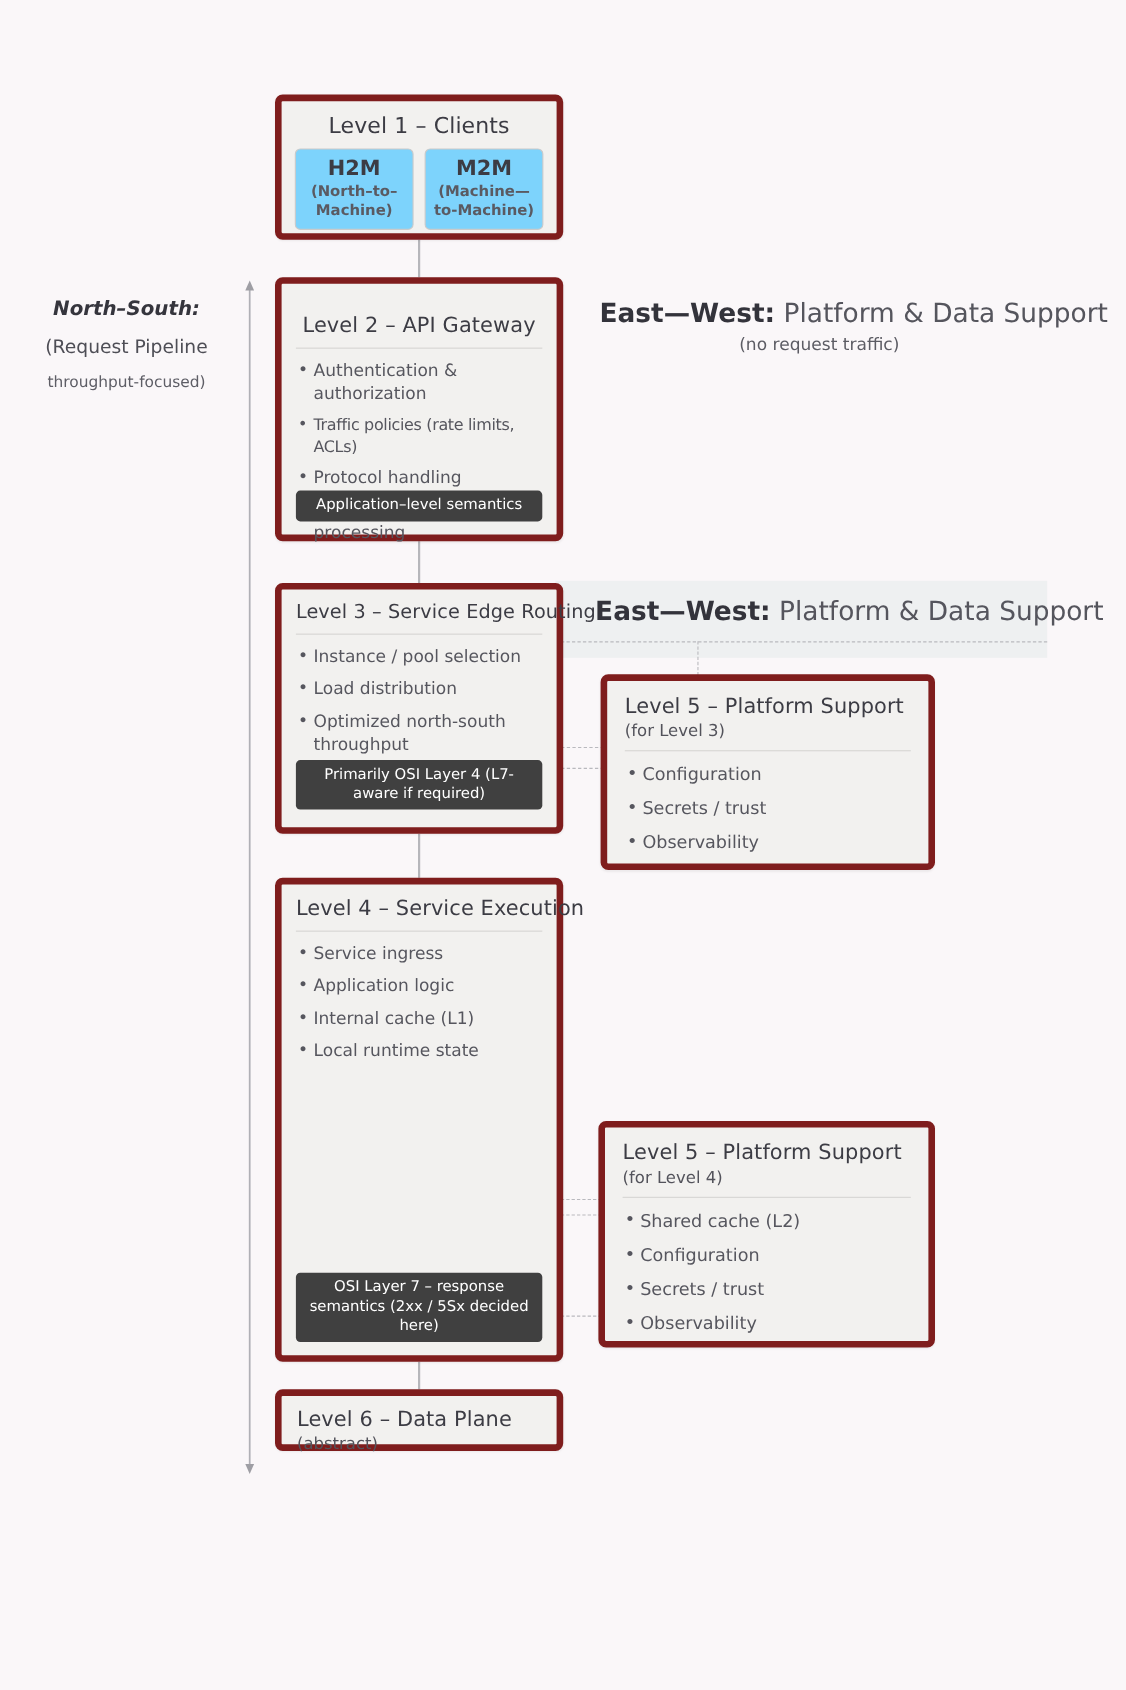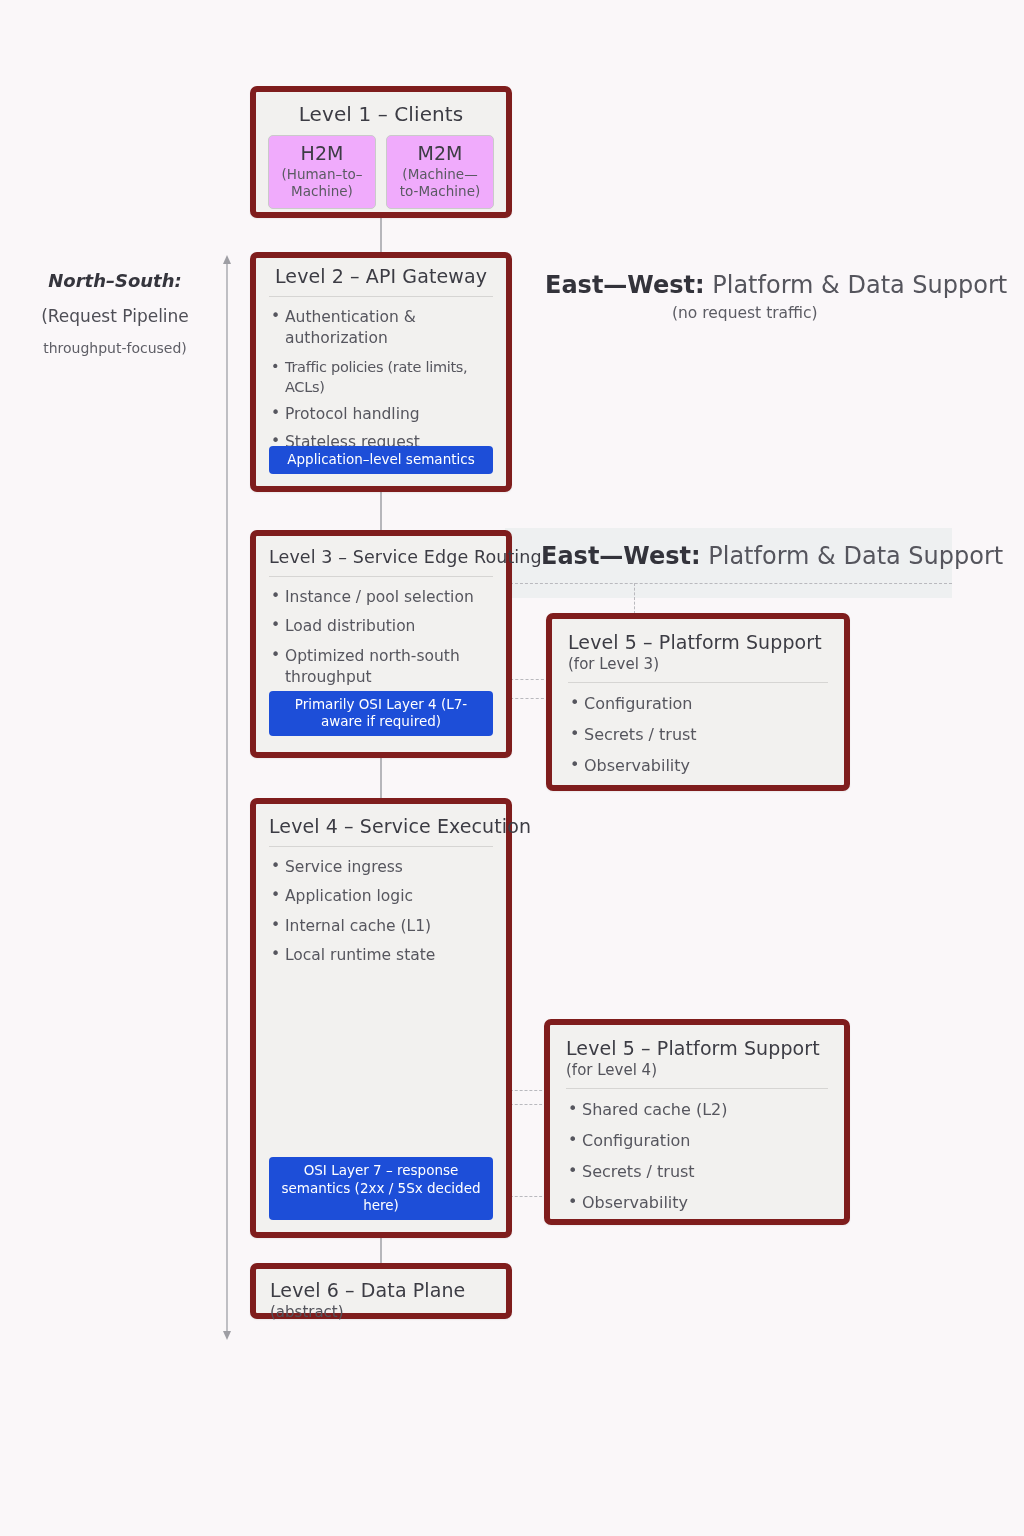--- a/index.html
+++ b/index.html
@@ -59,47 +59,48 @@
     margin-bottom: 8px;
   }
   ul.bullets li::before {
     content: "•";
     position: absolute;
     left: 2px;
     top: -1px;
     color: #56565e;
   }
   .badge {
-    background: #1d4ed8;
+    background: #404040;
     border-radius: 4px;
     color: #ffffff;
     font-size: 13.5px;
     text-align: center;
     padding: 5px 6px;
     line-height: 1.3;
     box-sizing: border-box;
   }
 
   
   #level1 { left: 250px; top: 86px; width: 262px; height: 132px; padding: 10px 12px; }
   #level1 .box-title { text-align: center; font-size: 20px; }
   .client-row { display: flex; gap: 10px; margin-top: 9px; }
   .client-card {
     flex: 1;
-    background: #f0abfc;
+    background: #7dd3fc;
     border: 1px solid #cacaca;
     border-radius: 5px;
     text-align: center;
     padding: 6px 2px 8px 2px;
+    font-weight: bold;
   }
   .client-card .cc-title { font-size: 19px; color: #3c3c44; }
   .client-card .cc-sub { font-size: 13.5px; color: #5a5a62; line-height: 1.25; margin-top: 2px; }
 
   
-  #level2 { left: 250px; top: 252px; width: 262px; height: 240px; padding: 7px 13px; }
+  #level2 { left: 250px; top: 252px; width: 262px; height: 240px; padding: 27px 13px; }
   #level2 .box-title { text-align: center; }
   #level2 .badge { position: absolute; left: 13px; right: 13px; bottom: 12px; }
   #level2 ul.bullets li { margin-bottom: 7px; }
   .tight { font-size: 14.5px !important; letter-spacing: -0.3px; }
 
   
   #level3 { left: 250px; top: 530px; width: 262px; height: 228px; padding: 11px 13px; }
   #level3 .box-title { font-size: 17.5px; }
   #level3 .badge { position: absolute; left: 13px; right: 13px; bottom: 16px; }
 
@@ -206,21 +207,21 @@
   <div class="dashline" style="left:505px; top:1090px; width:42px;"></div>
   <div class="dashline" style="left:505px; top:1104px; width:42px;"></div>
   <div class="dashline" style="left:505px; top:1196px; width:42px;"></div>
 
   <div class="box" id="level1">
     <div class="box-title">Level 1 – Clients</div>
     <div class="client-row">
       <div class="client-card">
         <div class="cc-title">H2M</div>
         <div class="cc-sub">
-          <span>(Human–to–</span><br>
+          <span>(North–to–</span><br>
           <span>Machine)</span>
         </div>
       </div>
       <div class="client-card">
         <div class="cc-title">M2M</div>
         <div class="cc-sub">
           <span>(Machine—</span><br>
           <span>to-Machine)</span>
         </div>
       </div>

